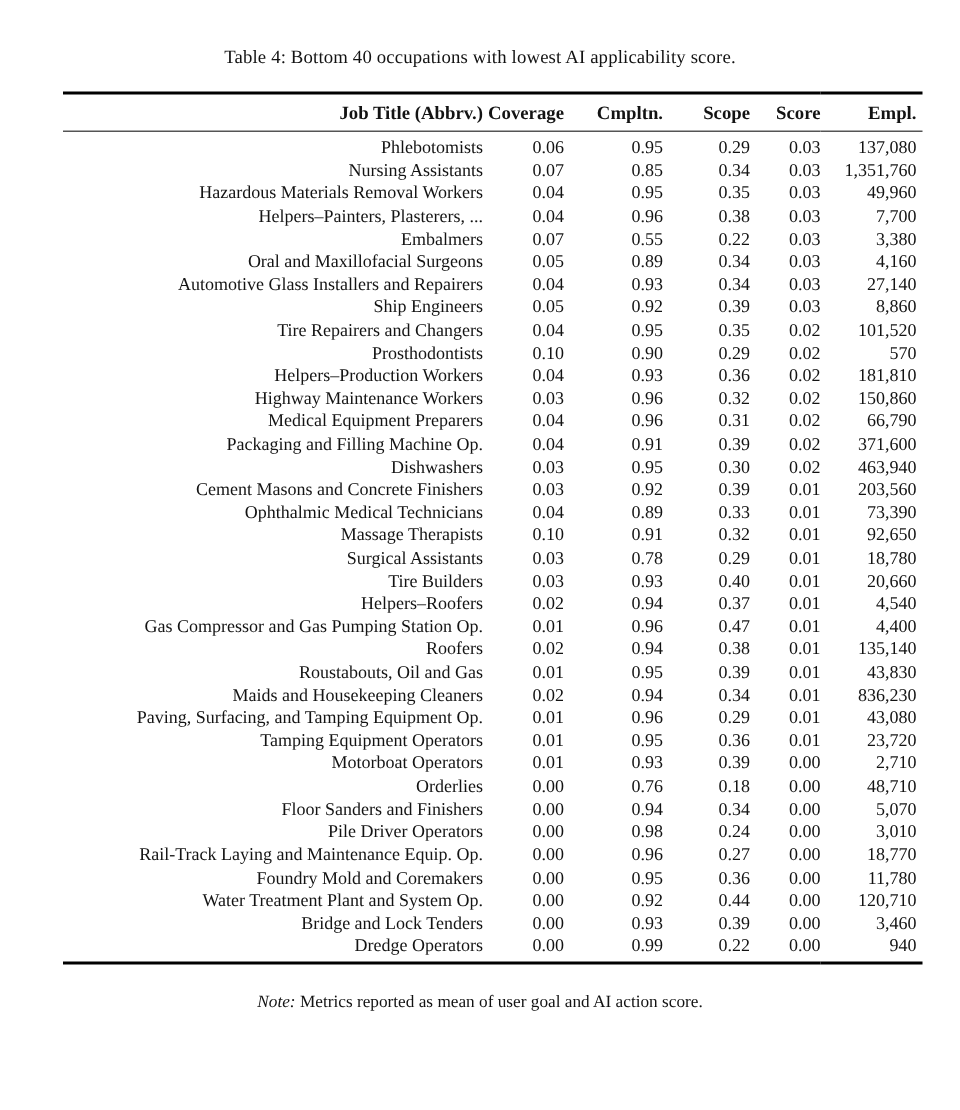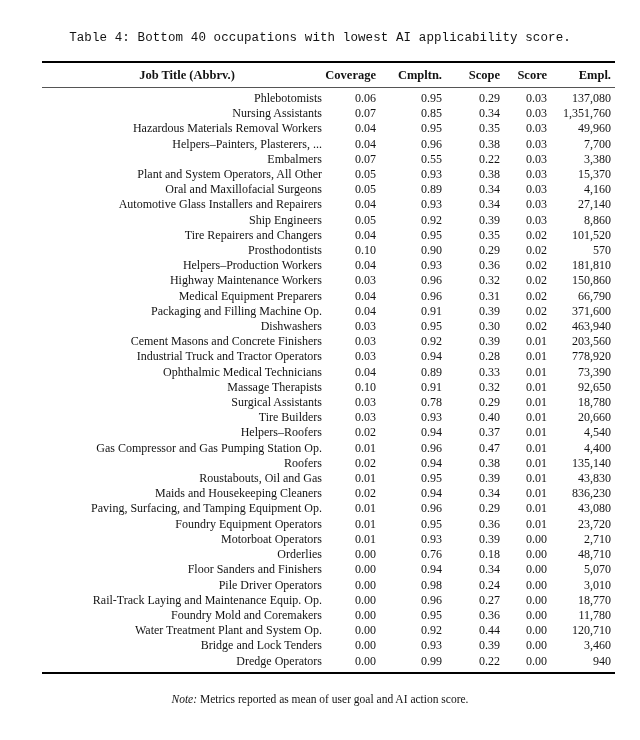--- a/index.html
+++ b/index.html
@@ -13,21 +13,20 @@
     font-family: "Liberation Serif", "DejaVu Serif", serif;
     color: #131313;
     overflow: hidden;
   }
   .caption {
     text-align: center;
     font-size: 12.5px;
     line-height: 15px;
     padding-top: 31px;
     letter-spacing: 0.1px;
-    font-family: Liberation Mono, monospace;
   }
   table.occ {
     margin: 15px 0 0 42px;
     width: 573px;
     border-collapse: collapse;
     table-layout: fixed;
     border-top: 2px solid #000;
     border-bottom: 2px solid #000;
   }
   table.occ col.c1 { width: 280px; }
@@ -40,21 +39,21 @@
     font-weight: bold;
     font-size: 12.5px;
     line-height: 14px;
     padding: 5px 0 5px 0;
     border-bottom: 1px solid #555;
     text-align: right;
     white-space: nowrap;
     overflow: hidden;
   }
   table.occ thead th:first-child {
-    text-align: center;
+    text-align: right;
     padding-left: 10px;
   }
   table.occ thead th:last-child { padding-right: 4px; }
   table.occ tbody td {
     font-size: 12px;
     line-height: 15.2px;
     height: 15.2px;
     padding: 0;
     text-align: right;
     white-space: nowrap;
@@ -135,28 +134,20 @@
         </tr>
         <tr>
           <td>Embalmers</td>
           <td>0.07</td>
           <td>0.55</td>
           <td>0.22</td>
           <td>0.03</td>
           <td>3,380</td>
         </tr>
         <tr>
-          <td>Plant and System Operators, All Other</td>
-          <td>0.05</td>
-          <td>0.93</td>
-          <td>0.38</td>
-          <td>0.03</td>
-          <td>15,370</td>
-        </tr>
-        <tr>
           <td>Oral and Maxillofacial Surgeons</td>
           <td>0.05</td>
           <td>0.89</td>
           <td>0.34</td>
           <td>0.03</td>
           <td>4,160</td>
         </tr>
         <tr>
           <td>Automotive Glass Installers and Repairers</td>
           <td>0.04</td>
@@ -231,28 +222,20 @@
         </tr>
         <tr>
           <td>Cement Masons and Concrete Finishers</td>
           <td>0.03</td>
           <td>0.92</td>
           <td>0.39</td>
           <td>0.01</td>
           <td>203,560</td>
         </tr>
         <tr>
-          <td>Industrial Truck and Tractor Operators</td>
-          <td>0.03</td>
-          <td>0.94</td>
-          <td>0.28</td>
-          <td>0.01</td>
-          <td>778,920</td>
-        </tr>
-        <tr>
           <td>Ophthalmic Medical Technicians</td>
           <td>0.04</td>
           <td>0.89</td>
           <td>0.33</td>
           <td>0.01</td>
           <td>73,390</td>
         </tr>
         <tr>
           <td>Massage Therapists</td>
           <td>0.10</td>
@@ -319,21 +302,21 @@
         </tr>
         <tr>
           <td>Paving, Surfacing, and Tamping Equipment Op.</td>
           <td>0.01</td>
           <td>0.96</td>
           <td>0.29</td>
           <td>0.01</td>
           <td>43,080</td>
         </tr>
         <tr>
-          <td>Foundry Equipment Operators</td>
+          <td>Tamping Equipment Operators</td>
           <td>0.01</td>
           <td>0.95</td>
           <td>0.36</td>
           <td>0.01</td>
           <td>23,720</td>
         </tr>
         <tr>
           <td>Motorboat Operators</td>
           <td>0.01</td>
           <td>0.93</td>

